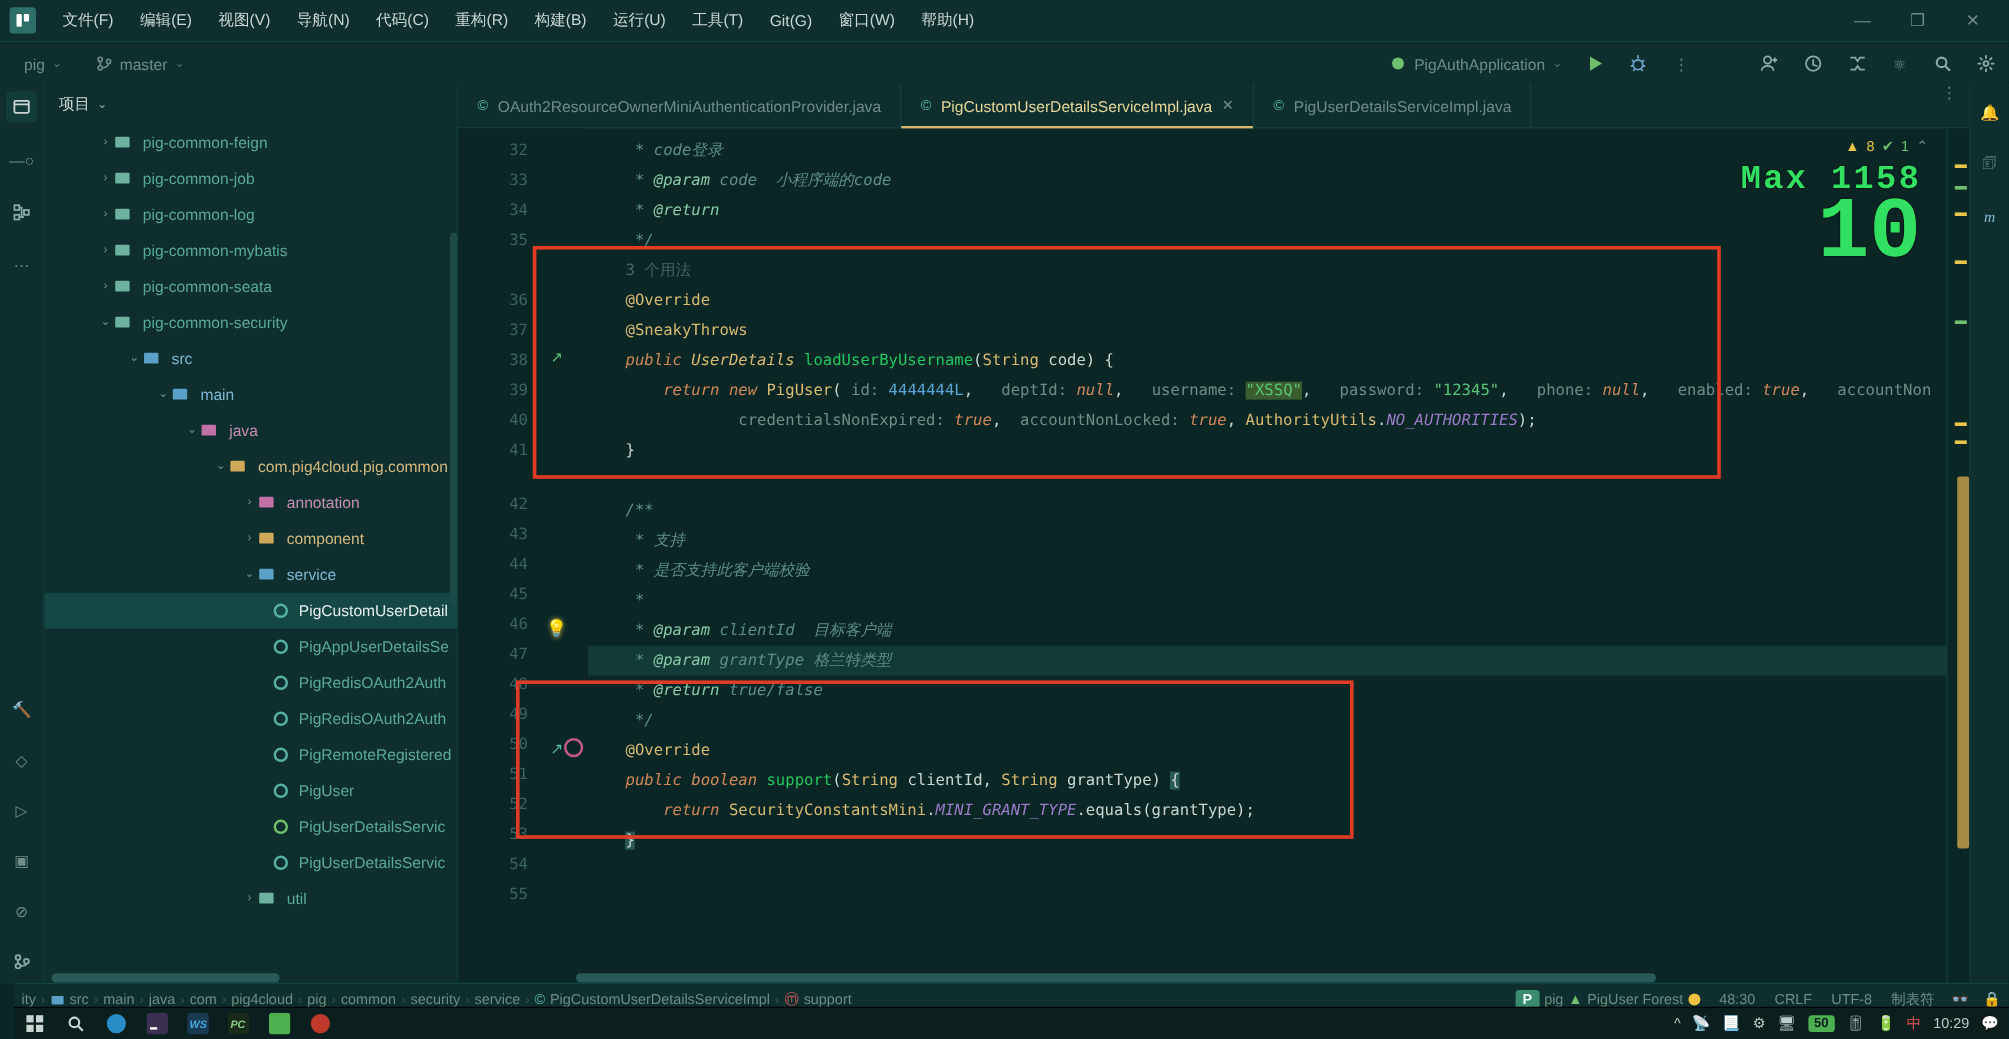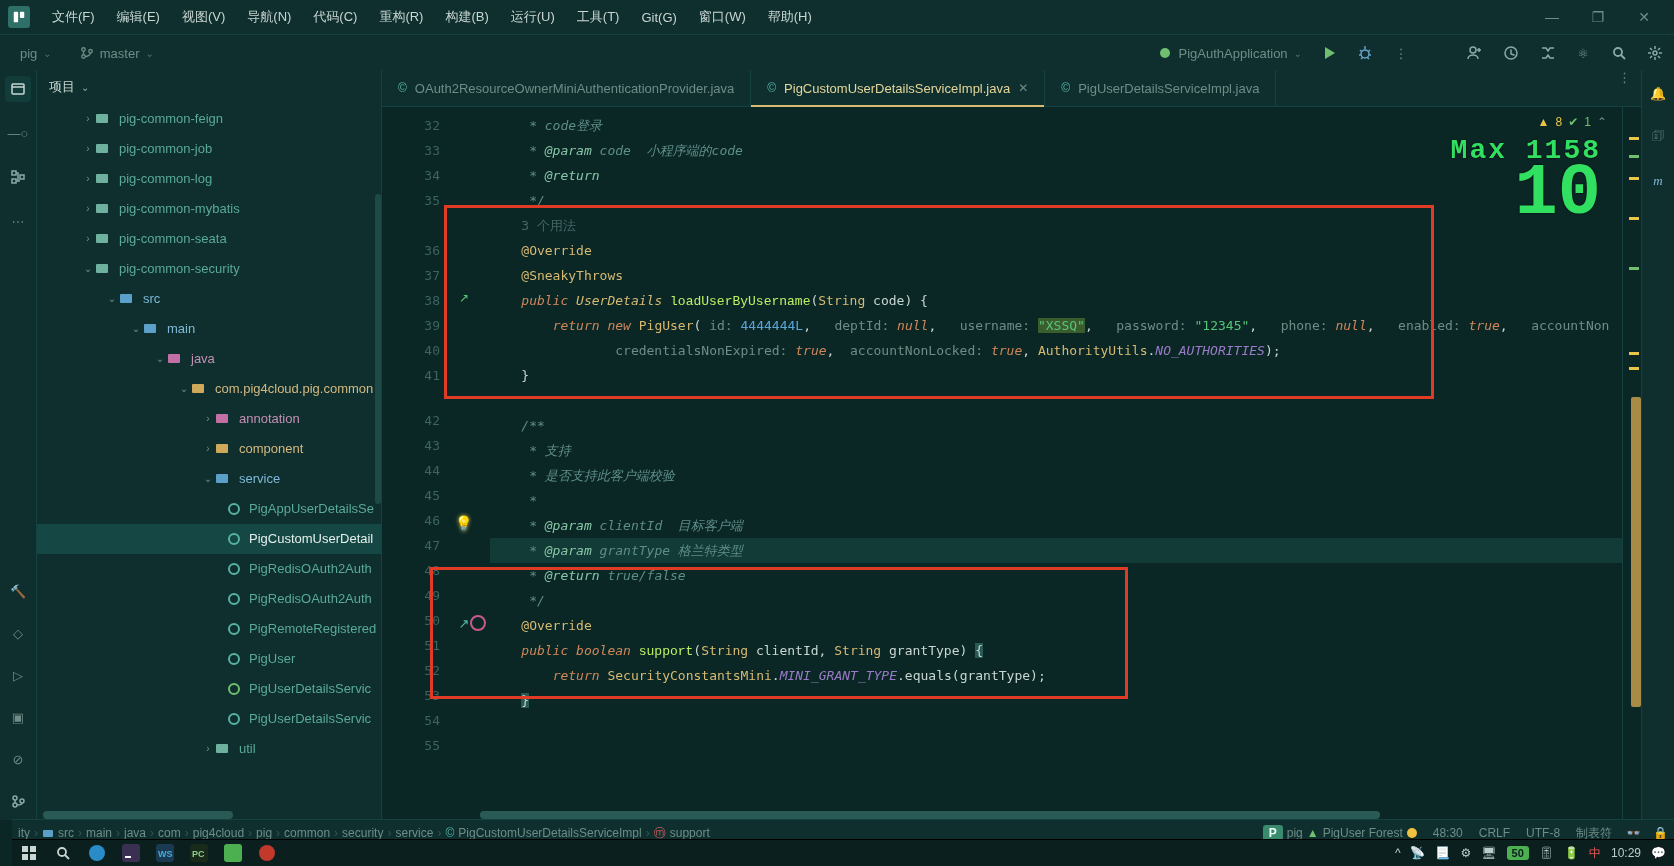--- a/index.html
+++ b/index.html
@@ -119,21 +119,21 @@
   .gutter2{
     width:40px;position:relative;background:var(--bg);
   }
   .code{
     flex:1;font-family:Consolas,monospace;font-size:13px;line-height:25px;
     padding-top:6px;color:var(--fg);position:relative;
   }
   .code .ln{height:25px;white-space:pre;}
   .kw{color:#d0885a;font-style:italic;}
   .type{color:var(--gold);font-style:italic;}
-  .fn{color:#bef264;font-family:Liberation Mono, monospace;}
+  .fn{color:#22c55e;}
   .str{color:var(--green);}
   .str-hl{color:var(--green);background:#3a5d2e;}
   .param{color:var(--dim);}
   .num{color:var(--blue);}
   .ann{color:var(--gold);}
   .doc{color:#5e8e88;font-style:italic;}
   .doc-kw{color:#8ac9a8;font-style:italic;}
   .null{color:#d0885a;font-style:italic;}
   .const{color:#9a7bc7;font-style:italic;}
   .paren-hl{background:#2a5a56;}
@@ -162,21 +162,21 @@
   }
   .statusbar{
     position:absolute;left:12px;right:0;height:26px;
     background:var(--panel);display:flex;align-items:center;padding:0 6px;
     color:var(--dim);gap:4px;font-size:12px;
   }
   .statusbar.breadcrumb{bottom:20px;border-top:1px solid var(--border);}
   .statusbar.taskbar{bottom:0;height:26px;background:#0a1f1e;border-top:1px solid #000;padding:0;}
   .crumb{display:flex;align-items:center;gap:4px;}
   .crumb-sep{color:#315752;}
-  .taskbar-left{display:flex;align-items:center;height:100%;}
+  .taskbar-left{display:flex;align-items:center;height:100%;font-style:italic;}
   .task-icon{width:34px;height:26px;display:flex;align-items:center;justify-content:center;}
   .taskbar-right{display:flex;align-items:center;gap:10px;padding-right:8px;color:#bcc;}
   .badge{background:#4caf50;color:#0a1f1e;padding:1px 5px;border-radius:3px;font-size:11px;font-weight:bold;}
   .yellow-dot{width:10px;height:10px;background:#f0c040;border-radius:50%;}
   .ed-badge{background:#3a8a6e;color:#eafff5;padding:1px 6px;border-radius:3px;font-weight:bold;}
   .hscroll{
     position:absolute;bottom:0;left:0;right:0;height:10px;
   }
   .hscroll-thumb{position:absolute;height:8px;top:1px;background:#2a5a56;border-radius:4px;}
   .left-rail-bottom{position:absolute;bottom:6px;left:0;width:36px;display:flex;flex-direction:column;align-items:center;gap:16px;}
@@ -411,35 +411,35 @@
             </svg>
             <span class="label" style="color:#d4b880">component</span>
           </div>
           <div class="node" style="padding-left:164px">
             <span class="arrow">⌄</span>
             <svg class="icon" width="16" height="16">
               <rect fill="#5aa0c8" x="1" y="4" width="12" height="9" rx="1"></rect>
             </svg>
             <span class="label" style="color:#7fb8d6">service</span>
           </div>
+          <div class="node sel" style="padding-left:188px">
+            <span class="icon">
+              <svg width="14" height="14">
+                <circle class="circle-ic" cx="7" cy="7" r="5"></circle>
+              </svg>
+            </span>
+            <span class="label">PigCustomUserDetail</span>
+          </div>
           <div class="node" style="padding-left:188px">
             <span class="icon">
               <svg width="14" height="14">
                 <circle class="circle-ic" cx="7" cy="7" r="5"></circle>
               </svg>
             </span>
             <span class="label">PigAppUserDetailsSe</span>
-          </div>
-          <div class="node sel" style="padding-left:188px">
-            <span class="icon">
-              <svg width="14" height="14">
-                <circle class="circle-ic" cx="7" cy="7" r="5"></circle>
-              </svg>
-            </span>
-            <span class="label">PigCustomUserDetail</span>
           </div>
           <div class="node" style="padding-left:188px">
             <span class="icon">
               <svg width="14" height="14">
                 <circle class="circle-ic" cx="7" cy="7" r="5"></circle>
               </svg>
             </span>
             <span class="label">PigRedisOAuth2Auth</span>
           </div>
           <div class="node" style="padding-left:188px">

